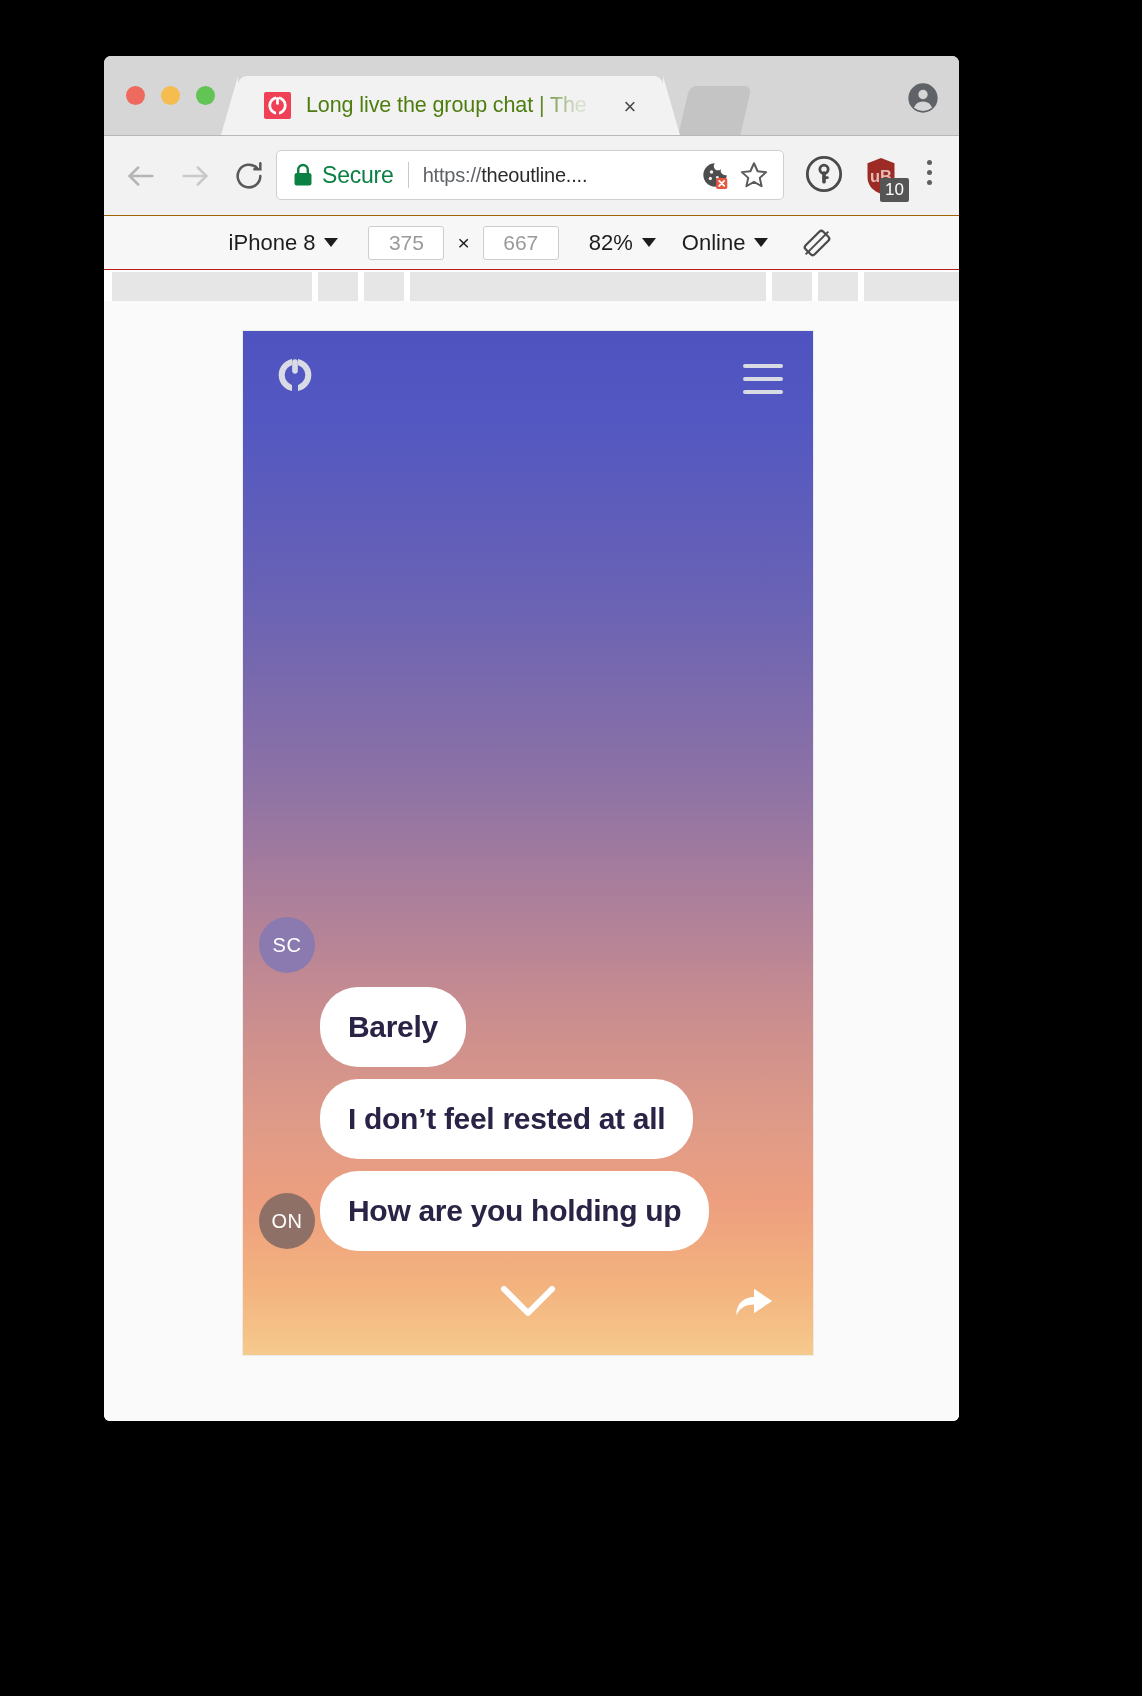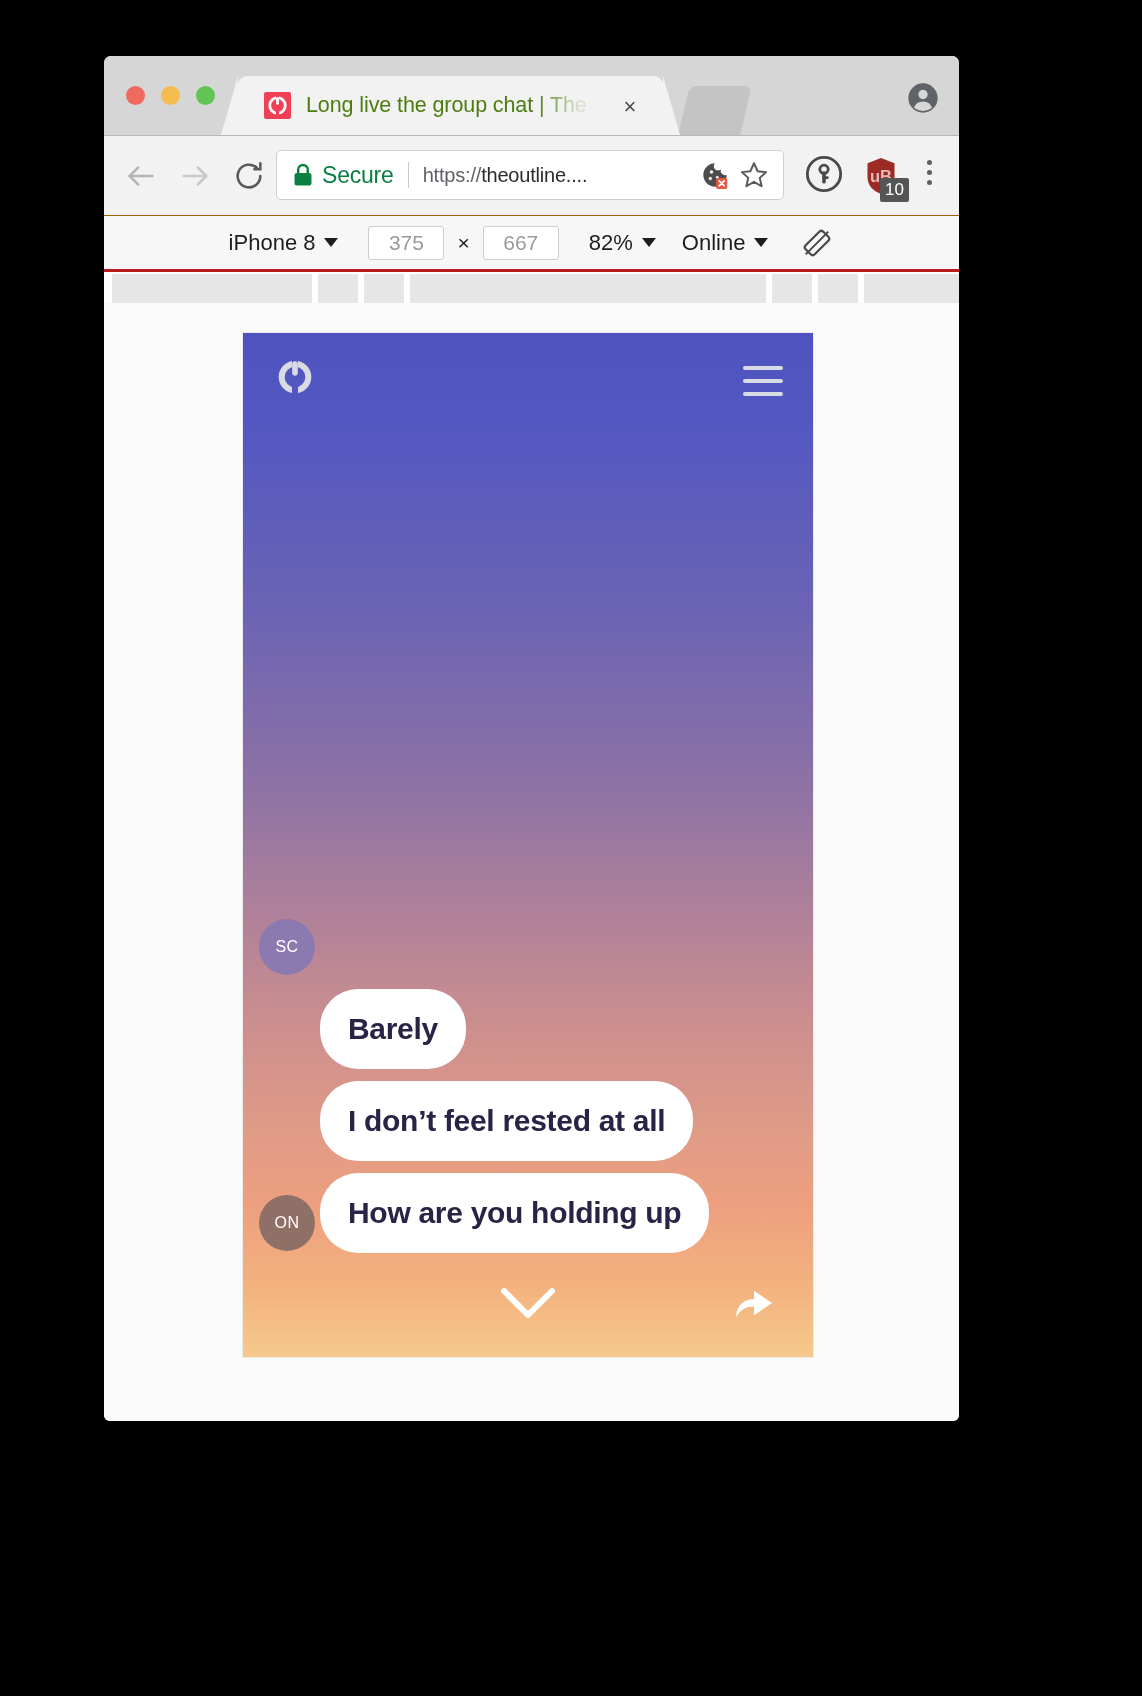--- a/index.html
+++ b/index.html
@@ -215,21 +215,21 @@
     border-radius: 50%;
     background: #5f5f5f;
     margin-bottom: 5px;
   }
 
   
   .device-bar {
     position: relative;
     height: 53px;
     background: #f7f7f7;
-    border-bottom: 3px solid #b91c1c;
+    border-bottom: 1px solid #b91c1c;
     display: flex;
     align-items: center;
     justify-content: center;
     gap: 0;
     font-size: 22px;
     color: #1d1d1d;
   }
   .dev-select {
     display: flex;
     align-items: center;
@@ -341,21 +341,21 @@
   .msg-row:last-child { margin-bottom: 0; }
   .avatar {
     width: 56px;
     height: 56px;
     border-radius: 50%;
     flex: 0 0 auto;
     display: flex;
     align-items: center;
     justify-content: center;
     color: #ffffff;
-    font-size: 16px;
+    font-size: 20px;
     letter-spacing: 0.5px;
     margin-right: 5px;
     margin-bottom: 2px;
   }
   .avatar.spacer { background: transparent; }
   .bubble {
     background: #ffffff;
     color: #2b2346;
     border-radius: 38px;
     padding: 20px 28px 21px 28px;

